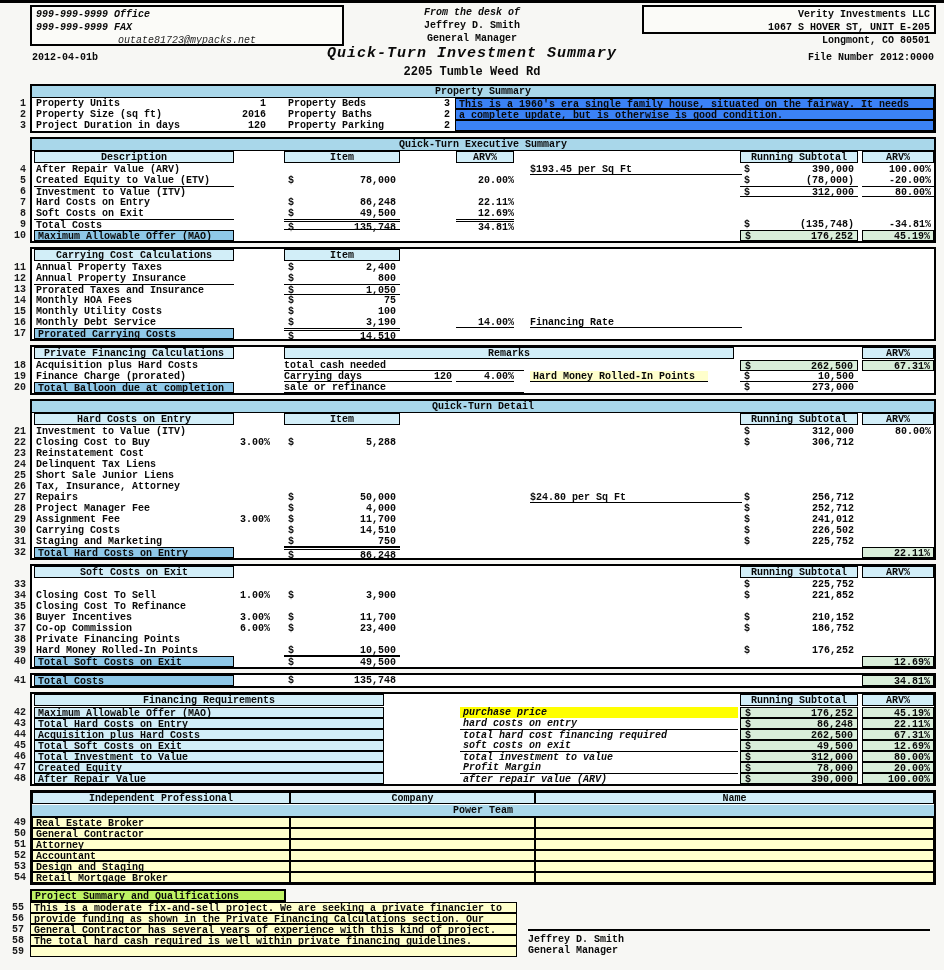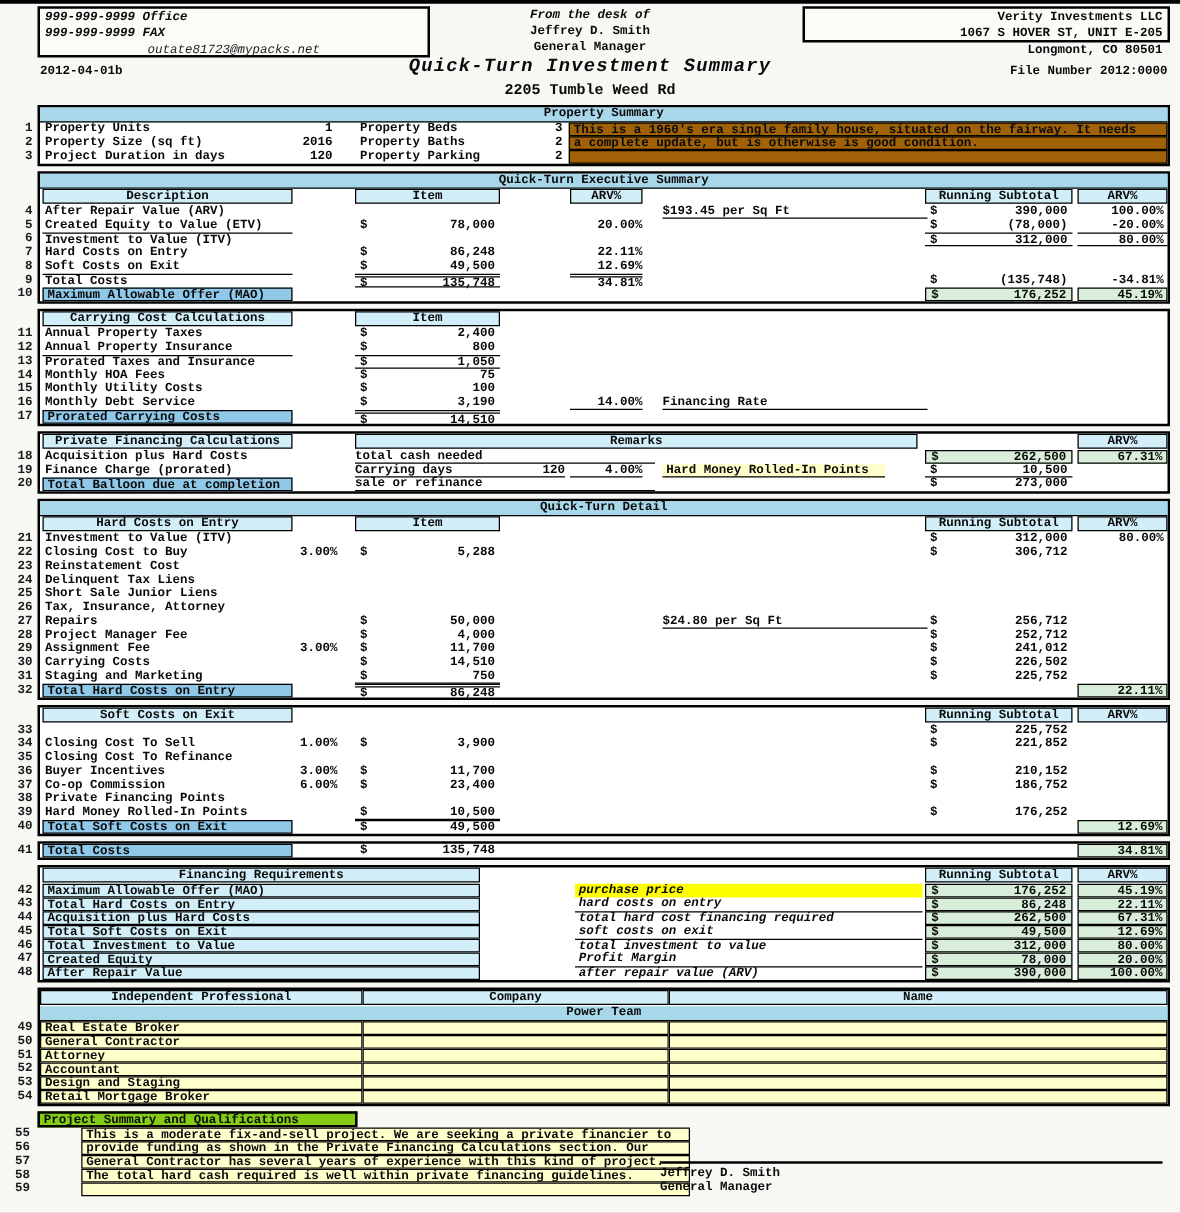--- a/index.html
+++ b/index.html
@@ -44,26 +44,26 @@
   .c-mid{left:428px;width:278px;padding:0 3px;font-style:italic;}
   .c-mid2{left:252px;width:240px;}
   .c-cdays{left:252px;width:168px;display:flex;justify-content:space-between;}
   .c-tag{left:498px;width:178px;padding:0 3px;}
   .c-runsub{left:708px;width:118px;}
   .c-arvb{left:830px;width:72px;text-align:right;padding-right:3px;}
   .c-pl{left:2px;width:190px;padding-left:2px;}
   .c-pv{left:150px;width:84px;text-align:right;}
   .c-pl2{left:256px;width:110px;}
   .c-pv2{left:352px;width:66px;text-align:right;}
-  .c-note{left:423px;width:479px;border:1px solid #000;background:#a16207;padding:0 3px;}
+  .c-note{left:423px;width:479px;border:1px solid #000;background:#3b82f6;padding:0 3px;}
   .c-pt1{left:0;width:258px;}
   .c-pt2{left:258px;width:245px;}
   .c-pt3{left:503px;width:399px;}
-  .c-projhdr{left:0;width:256px;height:13px;background:#84cc16;border:2px solid #000;padding:0 3px;}
-  .c-pline{left:0;width:487px;border:1px solid #000;background:#ffffcc;padding:0 3px;margin-left:35px;}
+  .c-projhdr{left:0;width:256px;height:13px;background:#bef264;border:2px solid #000;padding:0 3px;}
+  .c-pline{left:0;width:487px;border:1px solid #000;background:#ffffcc;padding:0 3px;}
   
   .s-hdr{background:#d2eef8;border:1px solid #000;text-align:center;height:12px;padding:0;}
   .s-cyl{background:#d2eef8;border:1px solid #000;padding:0 3px;}
   .s-tot{background:#8fc8e8;border:1px solid #000;padding:0 3px;}
   .s-grn{background:#d9eeda;border:1px solid #000;}
   .s-yel{background:#ffff00;}
   .s-pale{background:#ffffcc;}
   .s-cell{border:1px solid #000;background:#ffffcc;padding:0 3px;}
   .s-d{display:flex;justify-content:space-between;padding:0 4px;}
   .s-u{border-bottom:1px solid #000;}

